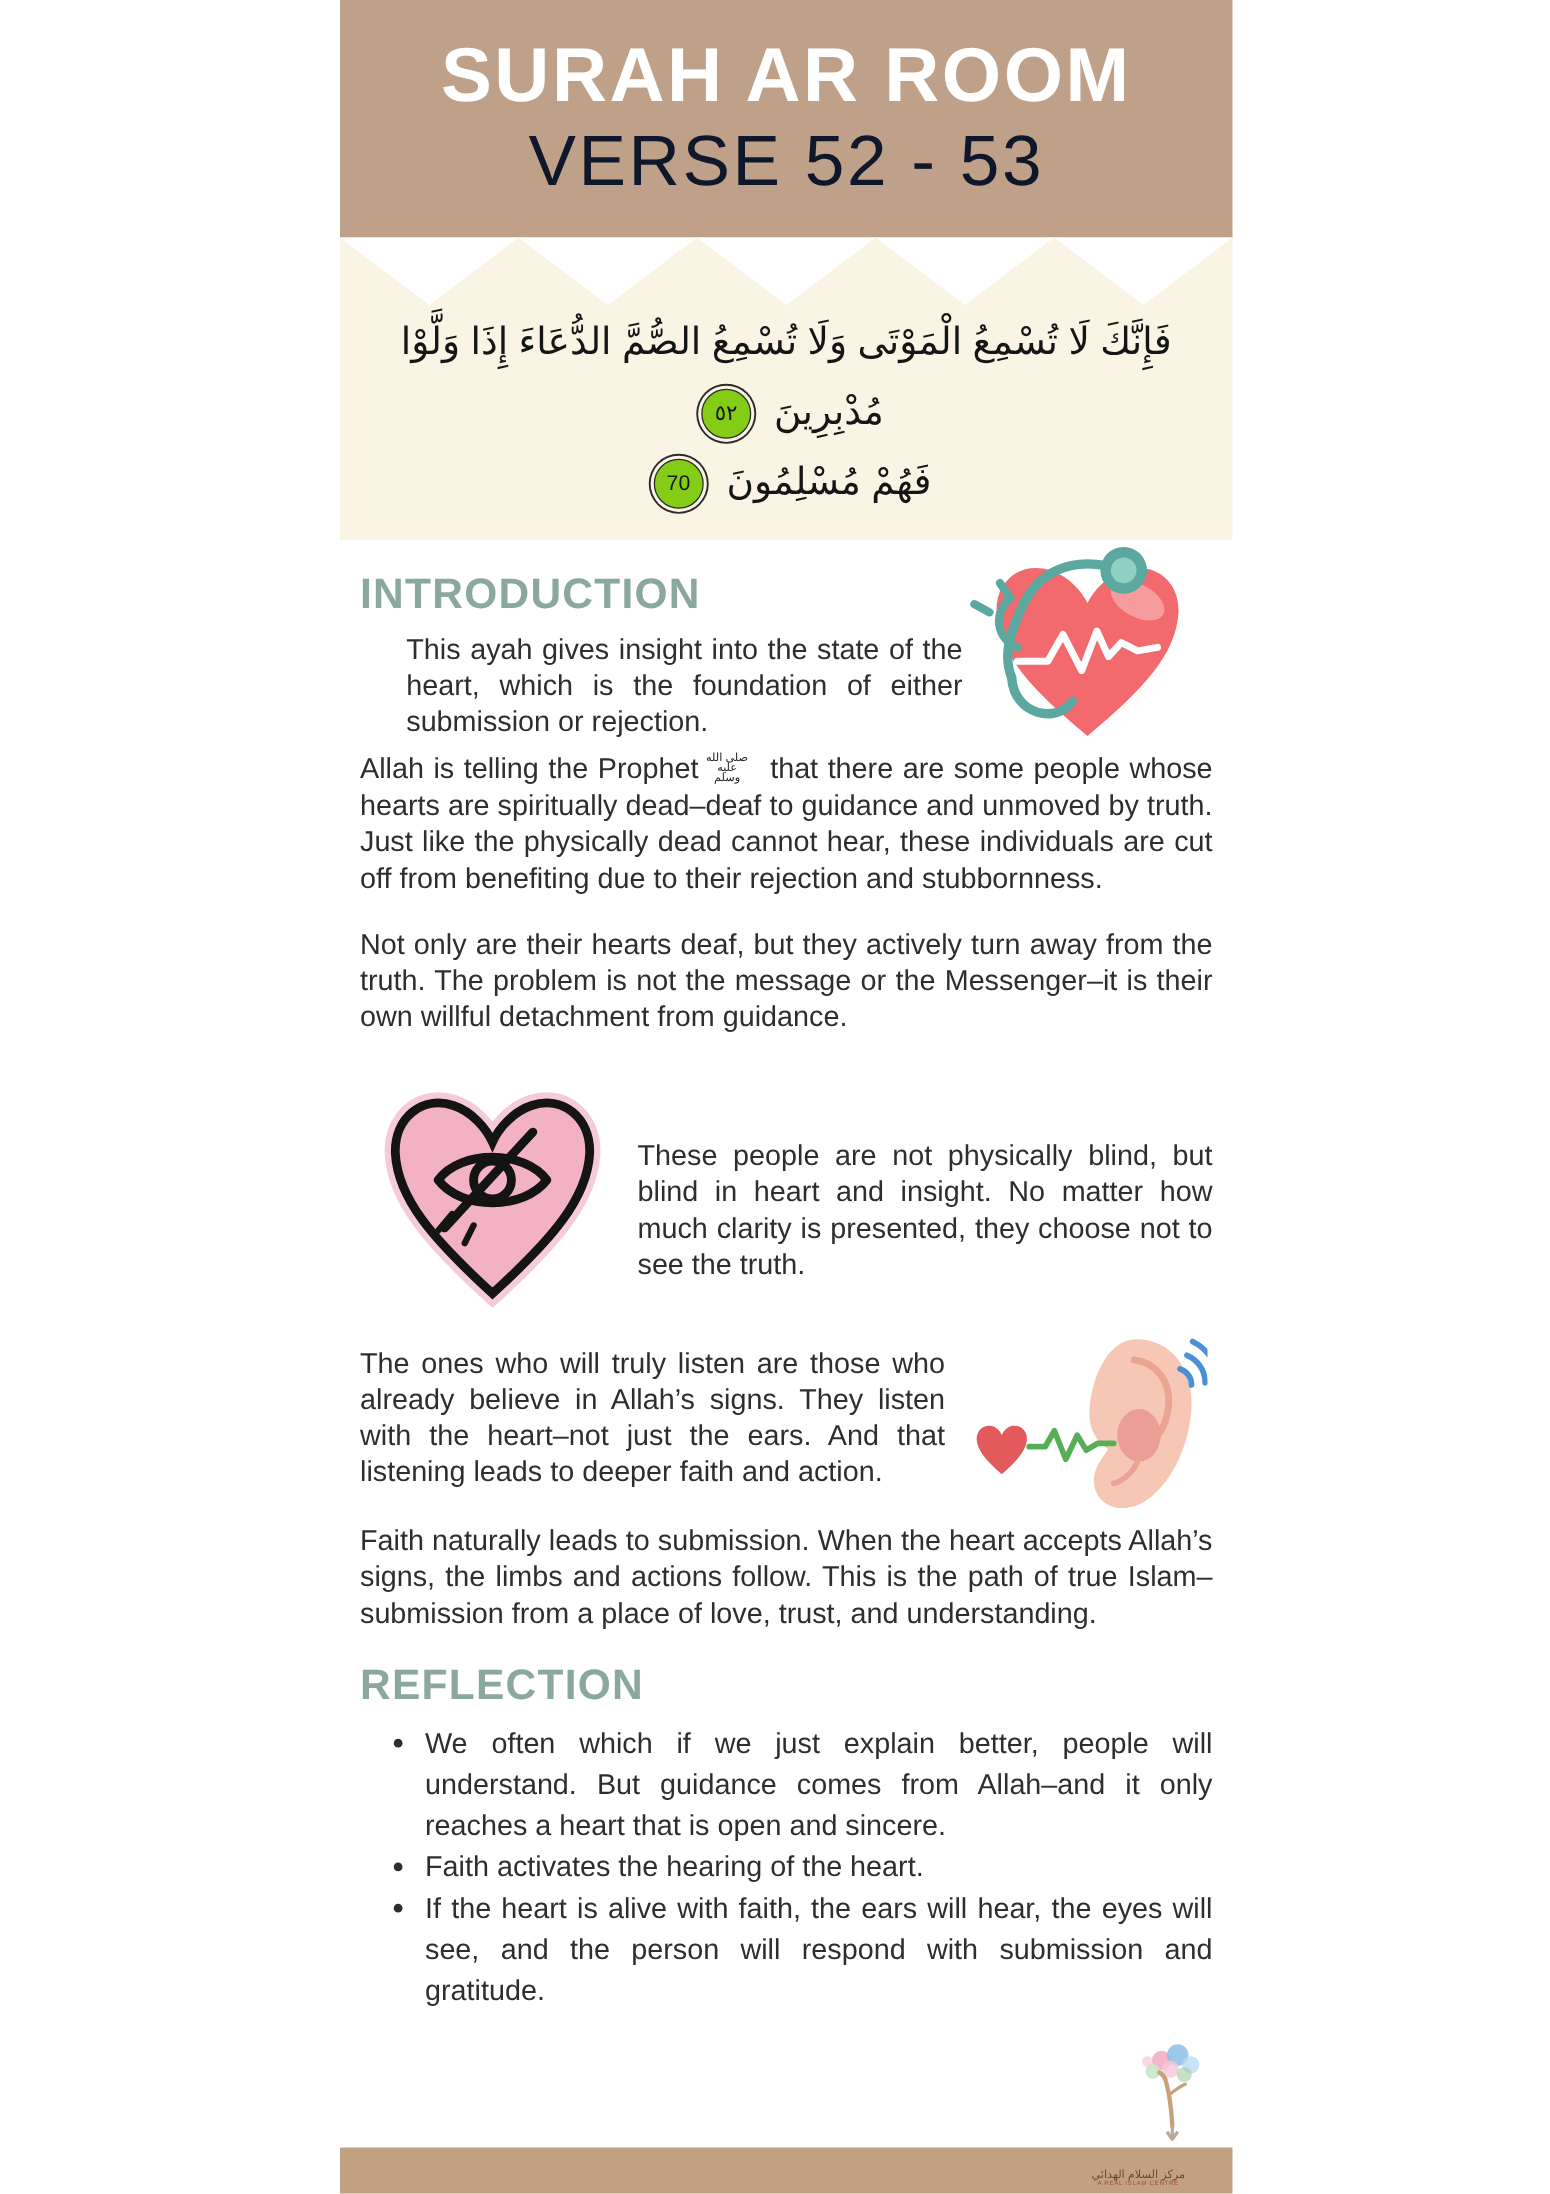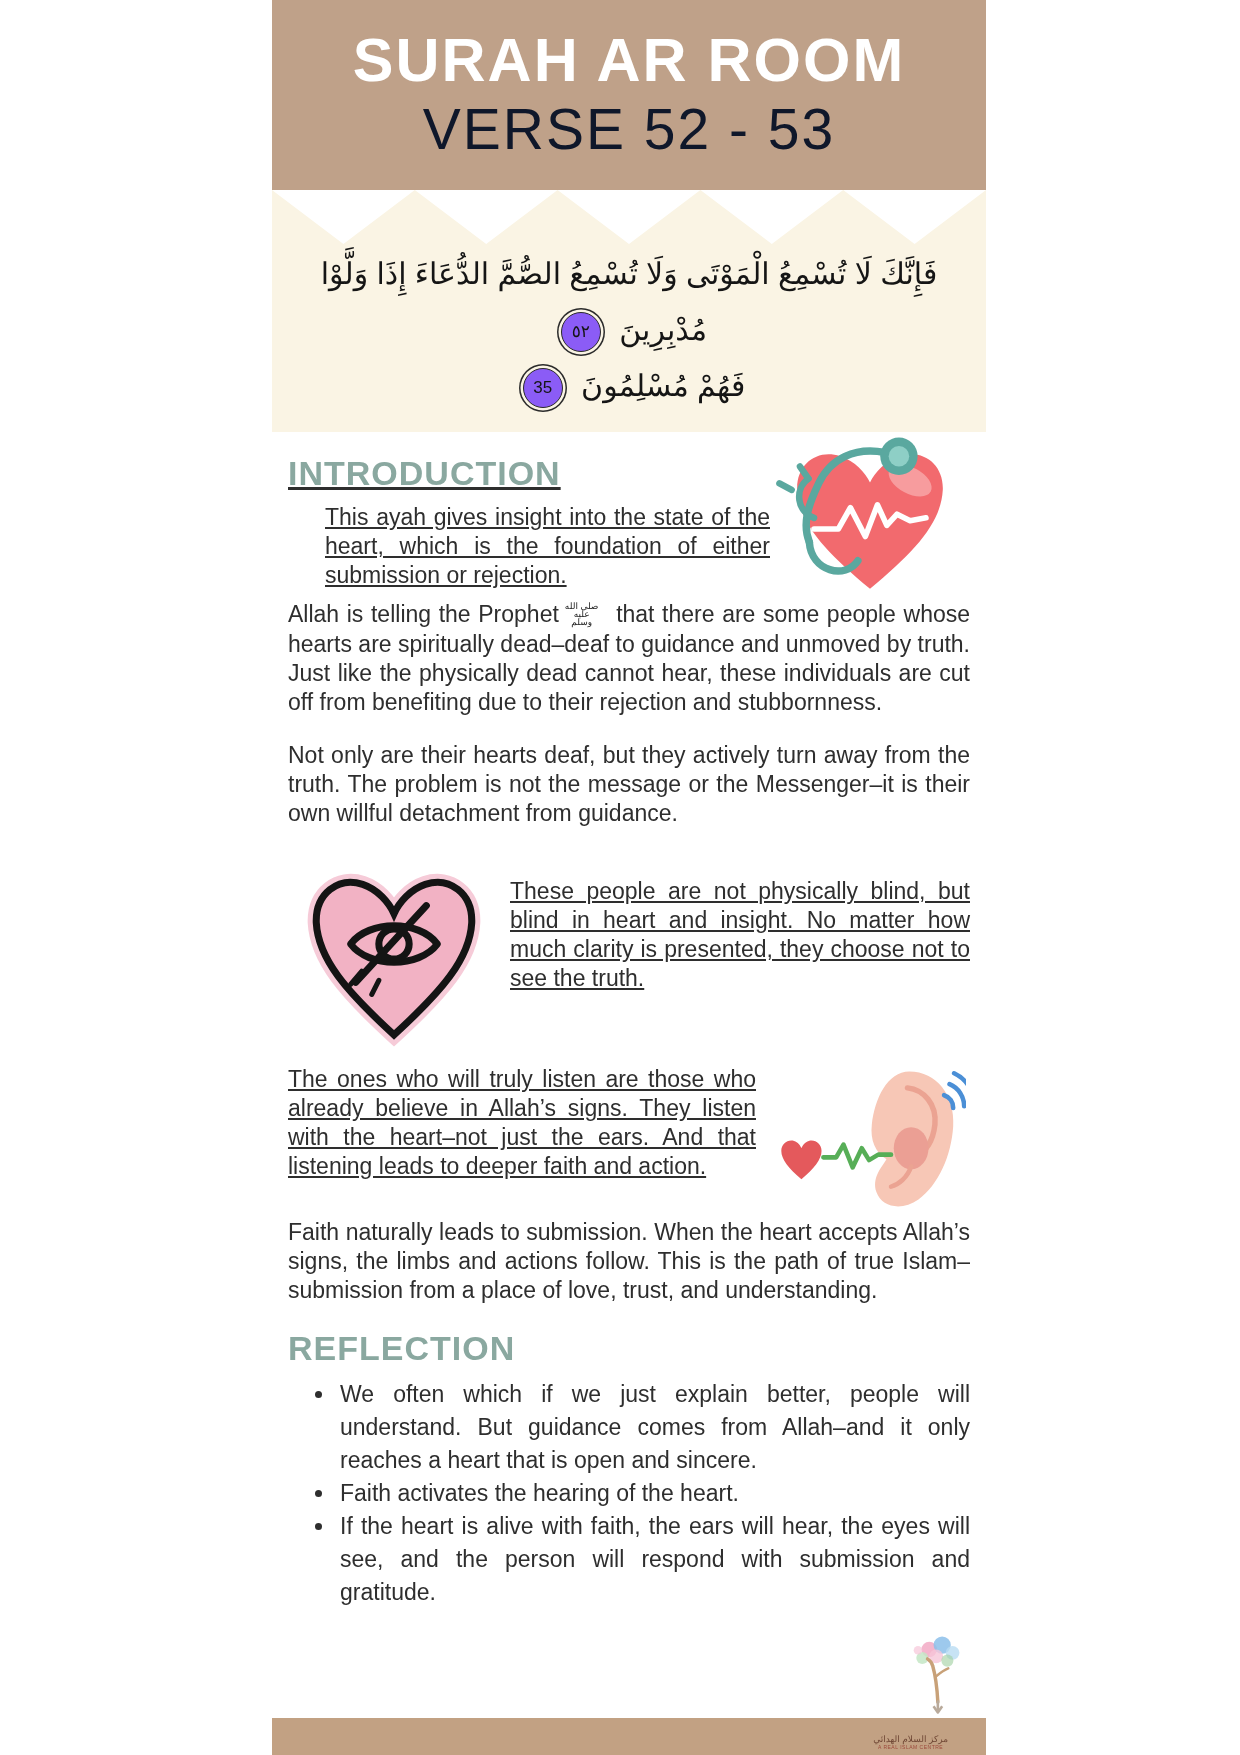--- a/index.html
+++ b/index.html
@@ -14,27 +14,27 @@
   .header .title{color:#fff;font-size:61px;font-weight:800;letter-spacing:2px;line-height:1.05;}
   .header .subtitle{color:#0f172a;font-size:57px;font-weight:400;letter-spacing:2px;margin-top:4px;}
   
   .verse-section{background:#faf4e4;padding-bottom:14px;}
   .zigzag{display:block;}
   .verse-text{direction:rtl;text-align:center;font-size:30px;line-height:56px;color:#151515;padding:2px 18px 4px;}
   .verse-line{display:block;}
   .verse-marker{
     display:inline-block;width:38px;height:38px;border:1.6px solid #2a2a2a;border-radius:50%;
     box-shadow:0 0 0 2.5px #faf4e4, 0 0 0 4px #2a2a2a;
-    font-size:17px;line-height:38px;text-align:center;vertical-align:middle;margin:0 10px;background:#8b5cf6;
+    font-size:17px;line-height:38px;text-align:center;vertical-align:middle;margin:0 10px;background:#84cc16;
   }
   
   .content{padding:6px 16px 0;}
   .section-heading{color:#8aa8a0;font-size:34px;font-weight:800;letter-spacing:1px;margin:14px 0 10px;}
   .body-p{font-size:23px;line-height:29px;text-align:justify;margin:0 0 24px;}
-  .two-col{display:flex;align-items:center;text-decoration:underline;}
+  .two-col{display:flex;align-items:flex-end;}
   .intro-row .intro-left{flex:1;}
   .intro-icon{width:200px;margin-top:-6px;display:flex;justify-content:center;}
   .hearteye-icon{width:212px;flex:0 0 212px;display:flex;justify-content:center;margin-top:-4px;}
   .ear-icon{width:200px;flex:0 0 200px;display:flex;justify-content:center;margin-top:10px;}
   .flex-text{flex:1;}
   .gap-l{margin-left:14px;}
   .gap-r{margin-right:10px;}
   
   .pbuh{display:inline-block;vertical-align:middle;text-align:center;direction:rtl;
         font-size:9px;line-height:8px;color:#222;margin:0 10px 4px 6px;}
@@ -64,21 +64,21 @@
       <rect x="0" y="0" width="714" height="54" fill="#ffffff"></rect>
       <path d="M0,0 L71.4,54 L142.8,0 L214.2,54 L285.6,0 L357,54 L428.4,0 L499.8,54 L571.2,0 L642.6,54 L714,0 L714,54 L0,54 Z" fill="#faf4e4"></path>
     </svg>
     <div class="verse-text">
       <span class="verse-line">
         <span>فَإِنَّكَ لَا تُسْمِعُ الْمَوْتَى وَلَا تُسْمِعُ الصُّمَّ الدُّعَاءَ إِذَا وَلَّوْا مُدْبِرِينَ</span>
         <span class="verse-marker">٥٢</span>
       </span>
       <span class="verse-line">
         <span>فَهُمْ مُسْلِمُونَ</span>
-        <span class="verse-marker">35</span>
+        <span class="verse-marker">70</span>
       </span>
     </div>
   </div>
 
   <div class="content">
 
     <div class="two-col intro-row">
       <div class="intro-left">
         <h2 class="section-heading">INTRODUCTION</h2>
         <p class="body-p" style="margin-bottom:8px;margin-left:37px;">This ayah gives insight into the state of the heart, which is the foundation of either submission or rejection.</p>

